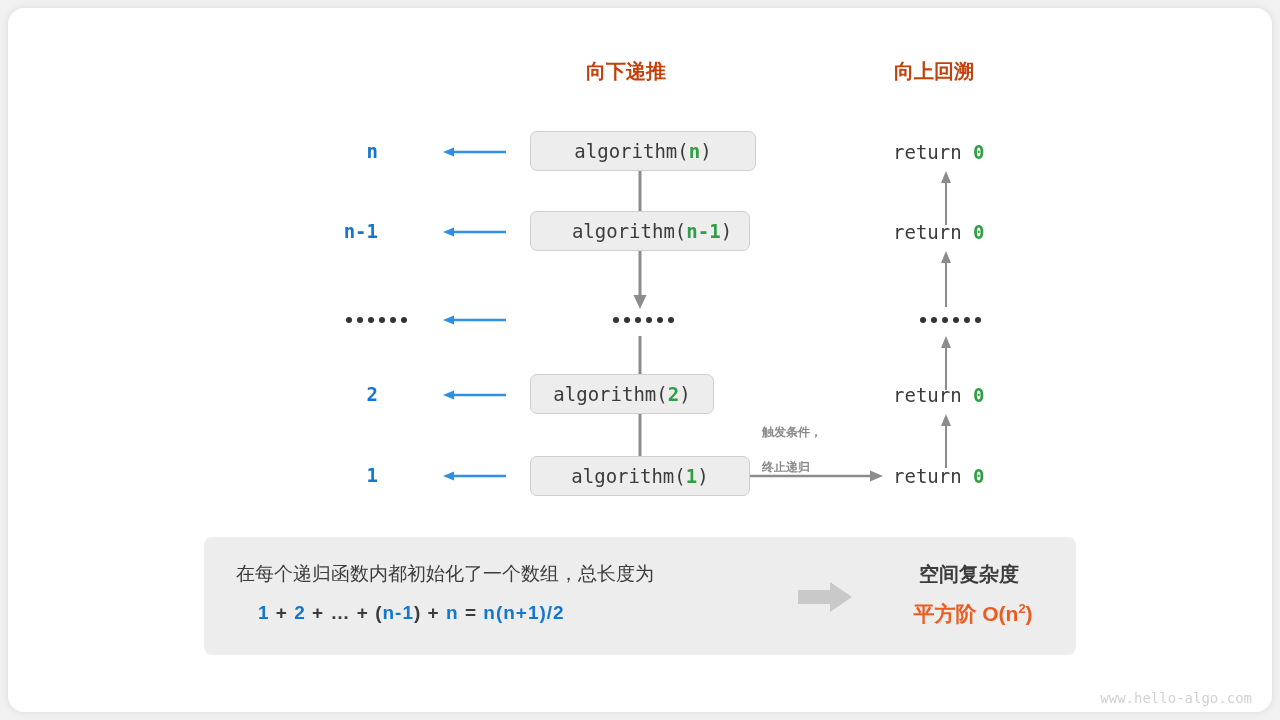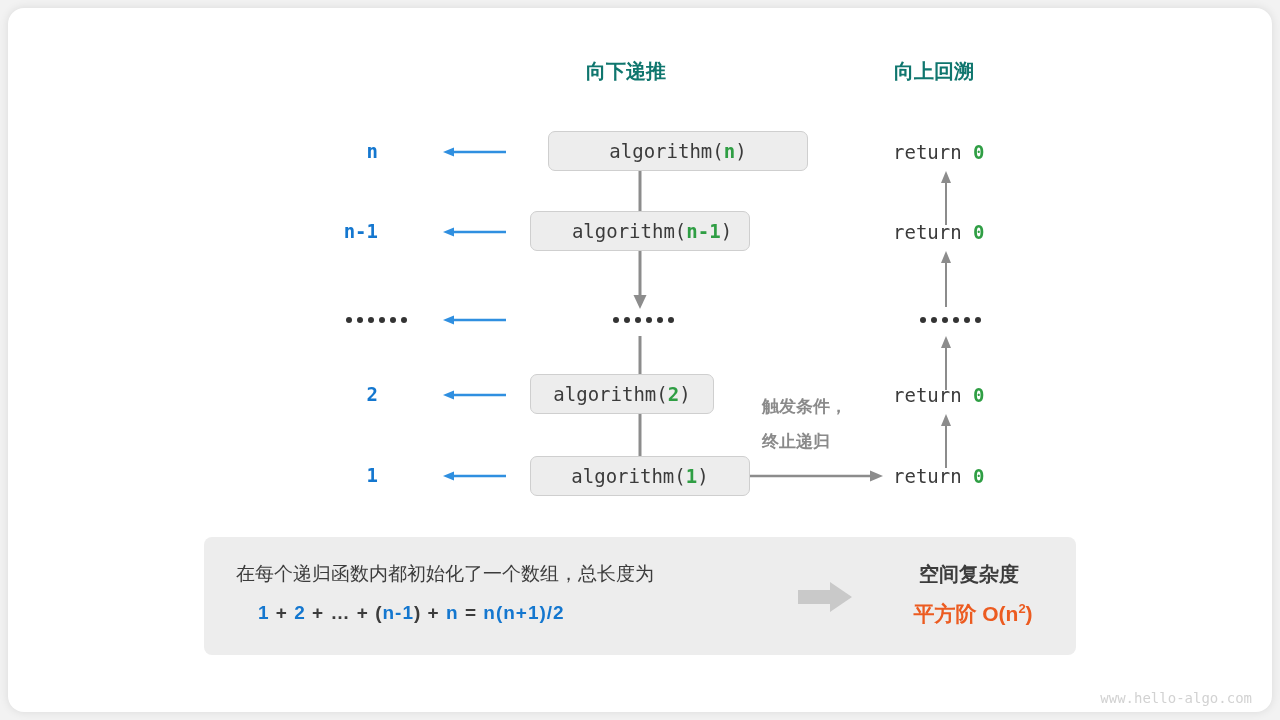--- a/index.html
+++ b/index.html
@@ -29,21 +29,21 @@
   }
 
   
   .hdr {
     position: absolute;
     font-weight: bold;
     font-size: 20px;
     white-space: nowrap;
   }
   .hdr-dark { color: #3c3c3c; }
-  .hdr-gray { color: #0f766e; }
+  .hdr-gray { color: #c2410c; }
   .hdr-blue { color: #1477cf; }
 
   .mono {
     font-family: "DejaVu Sans Mono", "Liberation Mono", monospace;
   }
 
   
   .size-label {
     position: absolute;
     font-family: "DejaVu Sans Mono", "Liberation Mono", monospace;
@@ -97,24 +97,25 @@
   }
   .ret .zero { color: #2f9e44; font-weight: bold; }
 
   
   .arrow-svg { position: absolute; overflow: visible; }
 
   
   .trigger {
     position: absolute;
     font-weight: bold;
-    font-size: 17px;
+    font-size: 12px;
     color: #8a8a8a;
     line-height: 30px;
     white-space: nowrap;
+    margin-top: 25px;
   }
 
   
   .summary {
     position: absolute;
     left: 204px;
     top: 537px;
     width: 872px;
     height: 118px;
     background: #ededed;
@@ -190,21 +191,21 @@
   <div class="hdr hdr-gray" style="left:586px; top:58px;">向下递推</div>
   <div class="hdr hdr-gray" style="left:894px; top:58px;">向上回溯</div>
 
   <div class="size-label" style="left:258px; top:140px;">n</div>
 
   <svg class="arrow-svg" style="left:440px; top:140px;" width="70" height="24">
     <line x1="66" y1="12" x2="12" y2="12" stroke="#2f8fe0" stroke-width="2.4"></line>
     <path d="M3,12 L14,7.5 L14,16.5 Z" fill="#2f8fe0"></path>
   </svg>
 
-  <div class="callbox" style="left:548px; top:131px; width:260px;">
+  <div class="callbox" style="left:530px; top:131px; width:226px;">
     <span>algorithm(</span><span class="arg">n</span><span>)</span>
   </div>
 
   <div class="ret" style="left:893px; top:141px;">
     <span>return</span>
     <span class="zero">0</span>
   </div>
 
   <svg class="arrow-svg" style="left:630px; top:171px;" width="22" height="56">
     <line x1="10" y1="0" x2="10" y2="44" stroke="#8c8c8c" stroke-width="3"></line>

